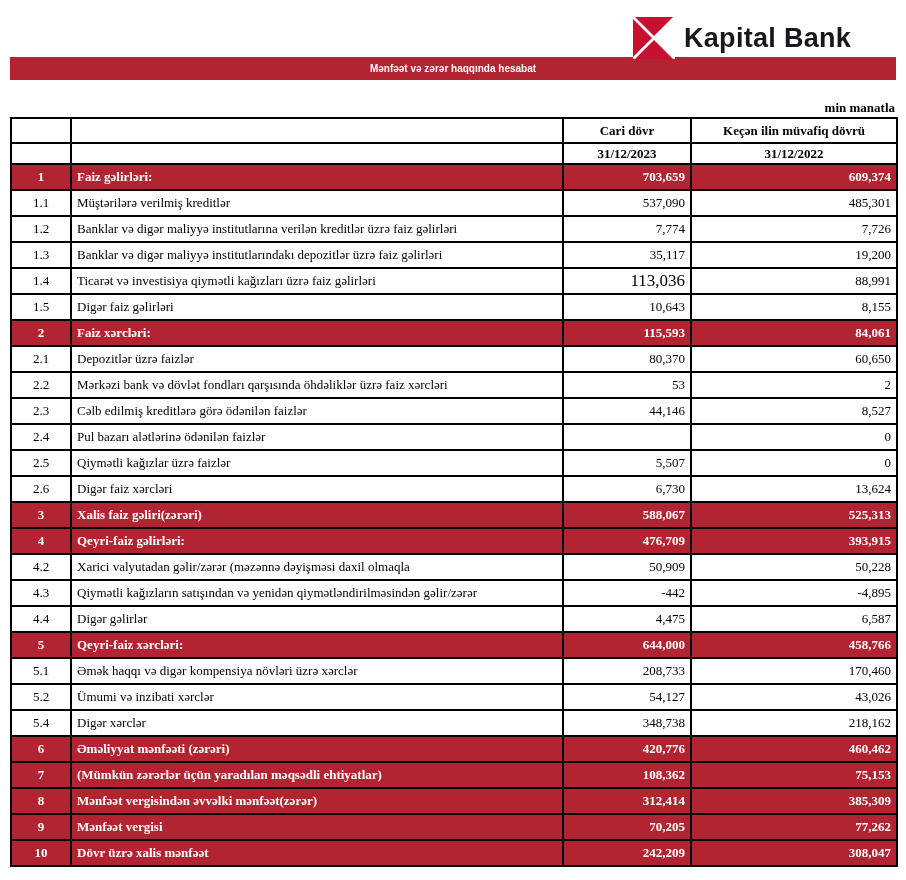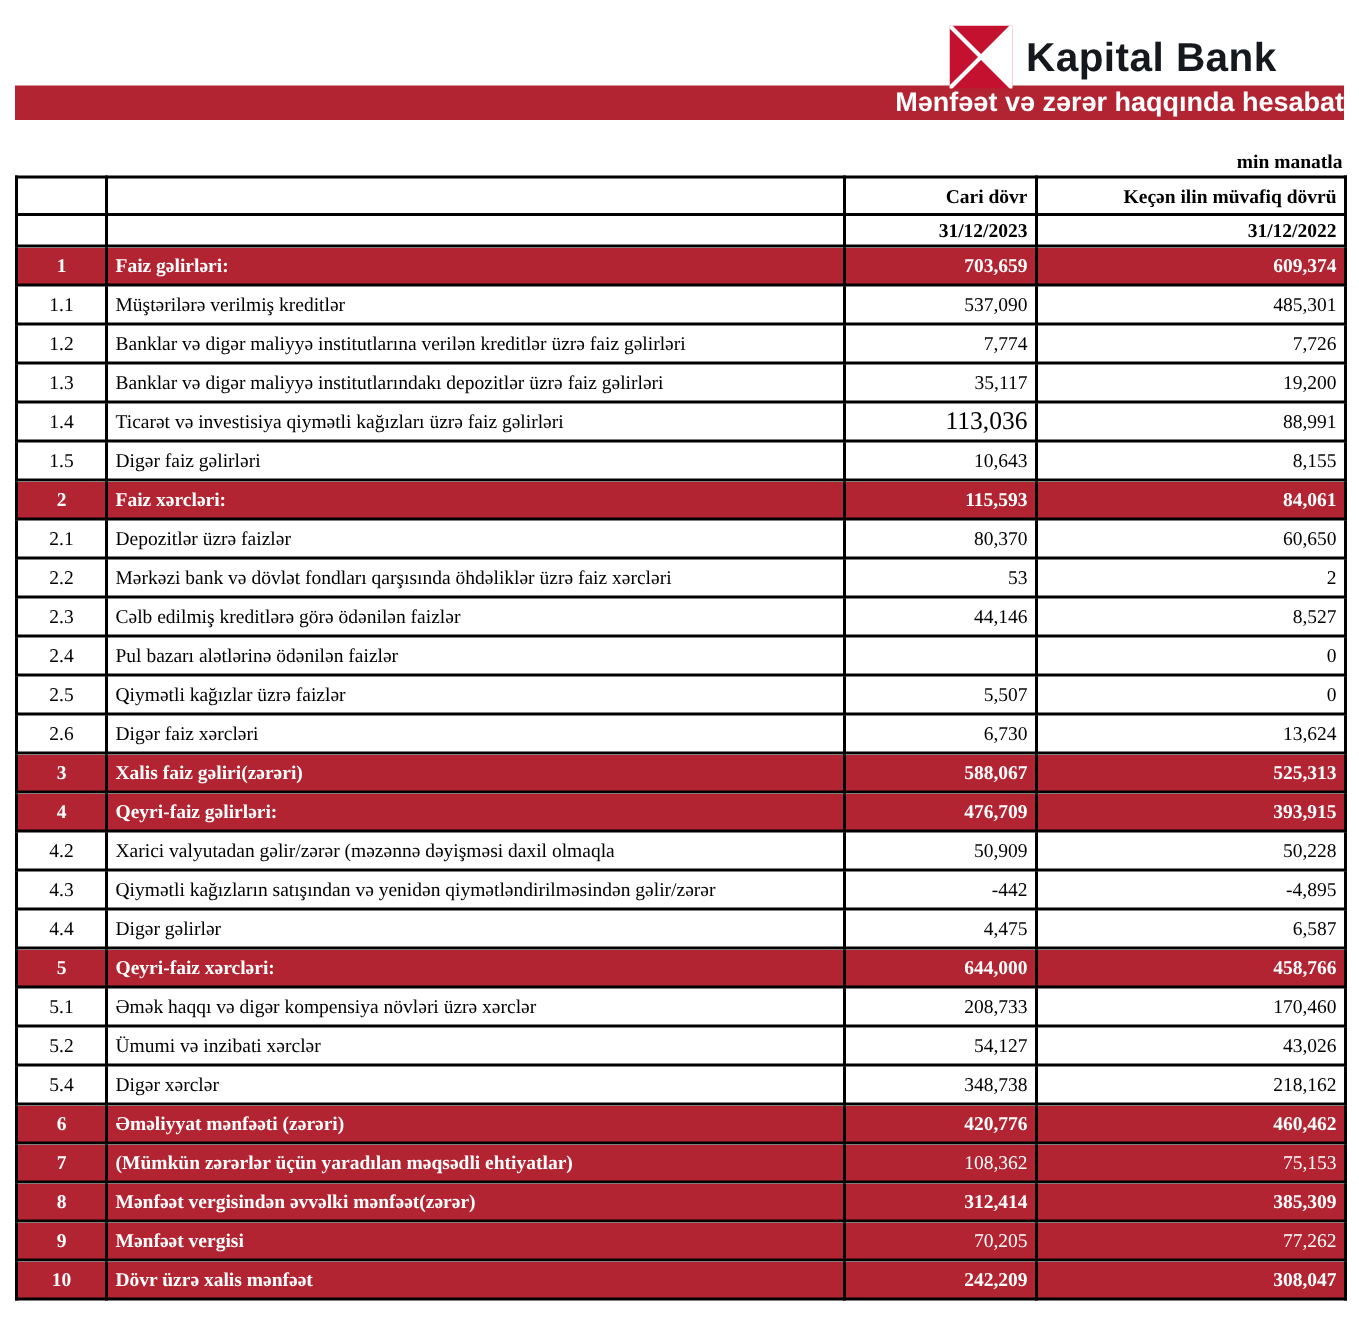--- a/index.html
+++ b/index.html
@@ -10,44 +10,44 @@
   
   .header{position:relative;height:57px;}
   .brand{position:absolute;left:633px;top:7px;display:flex;align-items:center;gap:9px;margin-top:10px;}
   .brand-mark{width:42px;height:42px;display:block;}
   .brand-name{
     font-family:"Liberation Sans", sans-serif;font-weight:bold;
     font-size:27px;color:#15191d;letter-spacing:.3px;white-space:nowrap;
   }
   
   .title-bar{
-    margin:0 10px;height:23px;line-height:23px;text-align:right;
+    margin:0 10px;height:23px;line-height:23px;text-align:center;
     background:#b22431;color:#fff;
-    font-family:"Liberation Sans", sans-serif;font-weight:bold;font-size:18px;
+    font-family:"Liberation Sans", sans-serif;font-weight:bold;font-size:10px;
   }
   
   .unit-note{
     margin:19px 11px 1px;height:17px;line-height:17px;text-align:right;
     font-weight:bold;font-size:13px;
   }
   
   table{border-collapse:collapse;margin:0 10px;width:886px;table-layout:fixed;}
   col.c-num{width:60px;} col.c-label{width:492px;}
   col.c-cur{width:128px;} col.c-prev{width:206px;}
   td,th{
     border:2px solid #000;font-size:13px;padding:1px 5px;height:22px;
     overflow:hidden;white-space:nowrap;
   }
-  thead td{height:21px;text-align:right;font-weight:bold;border-radius:10px;}
+  thead td{height:21px;text-align:center;font-weight:bold;border-radius:10px;}
   thead tr.dates td{height:17px;}
   td.num{text-align:center;padding:1px 2px;}
   td.label{text-align:left;}
   td.val{text-align:right;}
   tr.section td{background:#b22431;color:#fff;font-weight:bold;}
-  tr.section td.val.normal-weight{font-weight:normal;margin-top:36px;}
+  tr.section td.val.normal-weight{font-weight:bold;margin-top:36px;}
   td.val.large{font-size:17px;text-align:right;}
 </style>
 </head>
 <body>
 
 <div class="header">
   <div class="brand">
     <svg class="brand-mark" viewBox="0 0 48 48" aria-hidden="true">
       <rect x="0" y="0" width="48" height="48" fill="#c4112f"></rect>
       <path d="M0 0 L48 48 M0 48 L48 0" stroke="#ffffff" stroke-width="3.2" fill="none"></path>

